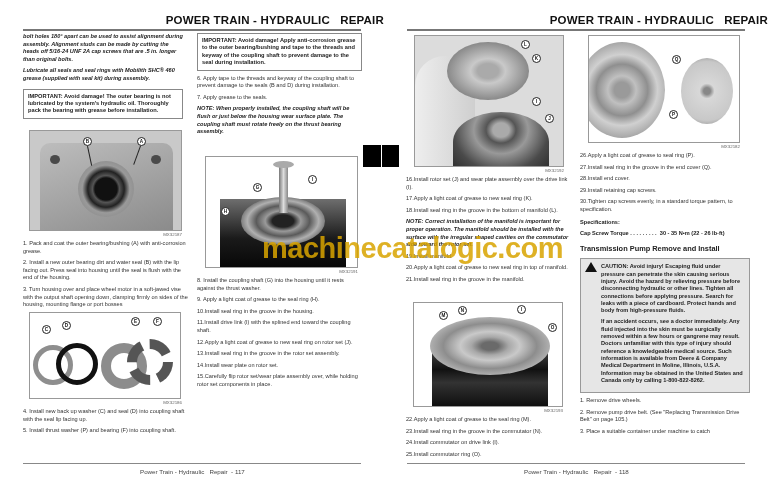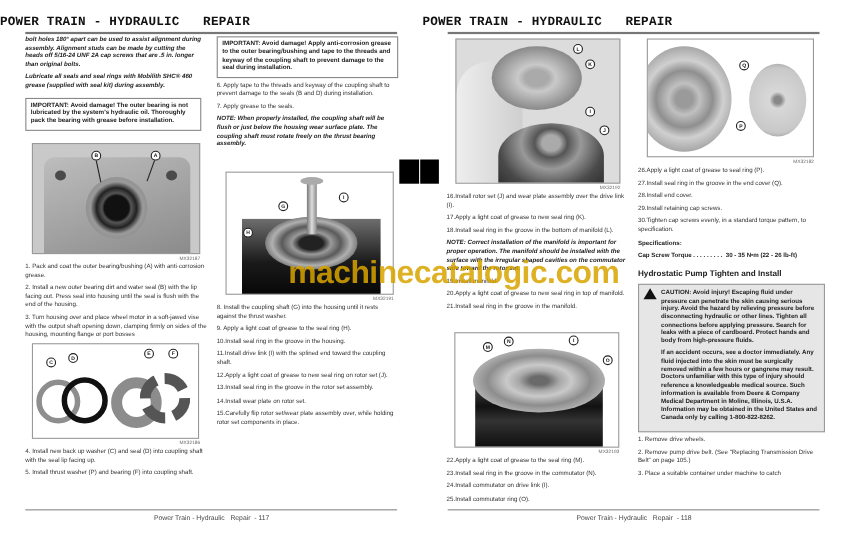--- a/index.html
+++ b/index.html
@@ -1,22 +1,22 @@
 <!DOCTYPE html>
 <html><head>
 <meta charset="utf-8">
 <style>
   * { box-sizing: border-box; margin: 0; padding: 0; }
   body { width: 768px; height: 497px; background: #ffffff; position: relative; overflow: hidden;
          font-family: "Liberation Sans", sans-serif; color: #222; }
   .page { position: absolute; top: 0; width: 384px; height: 497px; }
   .page.left { left: 0; }
   .page.right { left: 384px; }
-  .title { position: absolute; top: 14px; left: 0; width: 384px; text-align: left;
-           font-weight: bold; font-size: 11.5px; letter-spacing: 0.2px; color: #111; white-space: pre; font-family: Liberation Mono, monospace; }
+  .title { position: absolute; top: 14px; left: 0; width: 384px; text-align: right;
+           font-weight: bold; font-size: 11.5px; letter-spacing: 0.2px; color: #111; white-space: pre; }
   .rule-top { position: absolute; top: 29px; left: 23px; width: 338px; height: 2px; background: #777; }
   .rule-bot { position: absolute; top: 463px; left: 23px; width: 338px; height: 1px; background: #888; }
   .footer { position: absolute; top: 468px; font-size: 6.2px; color: #444; white-space: pre; }
   .col { position: absolute; font-size: 5.6px; line-height: 7.6px; color: #333; }
   .col p { margin-bottom: 4px; }
   .it { font-style: italic; font-weight: bold; color: #222; }
   .imp { border: 1px solid #888; padding: 3px 4px; font-weight: bold; font-size: 5.7px; line-height: 7.4px; color: #222; }
   .fig { position: absolute; border: 1px solid #999; background: #fff; overflow: hidden; }
   .figcap { position: absolute; font-size: 4.4px; color: #666; text-align: right; }
   .callout { position: absolute; width: 9px; height: 9px; border: 1px solid #222; border-radius: 50%;
@@ -168,21 +168,21 @@
   <div class="figcap" style="left:314px; top:144px; width:42px;">MX32182</div>
 
   <div class="col" style="left:196px; top:152px; width:170px;">
     <p>26.Apply a light coat of grease to seal ring (P).</p>
     <p>27.Install seal ring in the groove in the end cover (Q).</p>
     <p>28.Install end cover.</p>
     <p>29.Install retaining cap screws.</p>
     <p>30.Tighten cap screws evenly, in a standard torque pattern, to specification.</p>
     <p style="font-weight:bold; color:#222; margin-top:5px;">Specifications:</p>
     <p class="spec-row"><span>Cap Screw Torque . . . . . . . . .</span>  <span>30 - 35 N•m (22 - 26 lb-ft)</span></p>
-    <div class="section-h">Hydrostatic Pump Tighten and Install</div>
+    <div class="section-h">Transmission Pump Remove and Install</div>
     <div class="caution">
       <div class="tri"></div>
       <div class="body">
         <p style="margin-bottom:4px;">CAUTION: Avoid injury! Escaping fluid under pressure can penetrate the skin causing serious injury. Avoid the hazard by relieving pressure before disconnecting hydraulic or other lines. Tighten all connections before applying pressure. Search for leaks with a piece of cardboard. Protect hands and body from high-pressure fluids.</p>
         <p>If an accident occurs, see a doctor immediately. Any fluid injected into the skin must be surgically removed within a few hours or gangrene may result. Doctors unfamiliar with this type of injury should reference a knowledgeable medical source. Such information is available from Deere &amp; Company Medical Department in Moline, Illinois, U.S.A. Information may be obtained in the United States and Canada only by calling 1-800-822-8262.</p>
       </div>
     </div>
     <p style="margin-top:4px;">1.  Remove drive wheels.</p>
     <p>2.  Remove pump drive belt. (See "Replacing Transmission Drive Belt" on page 105.)</p>
     <p>3.  Place a suitable container under machine to catch</p>

